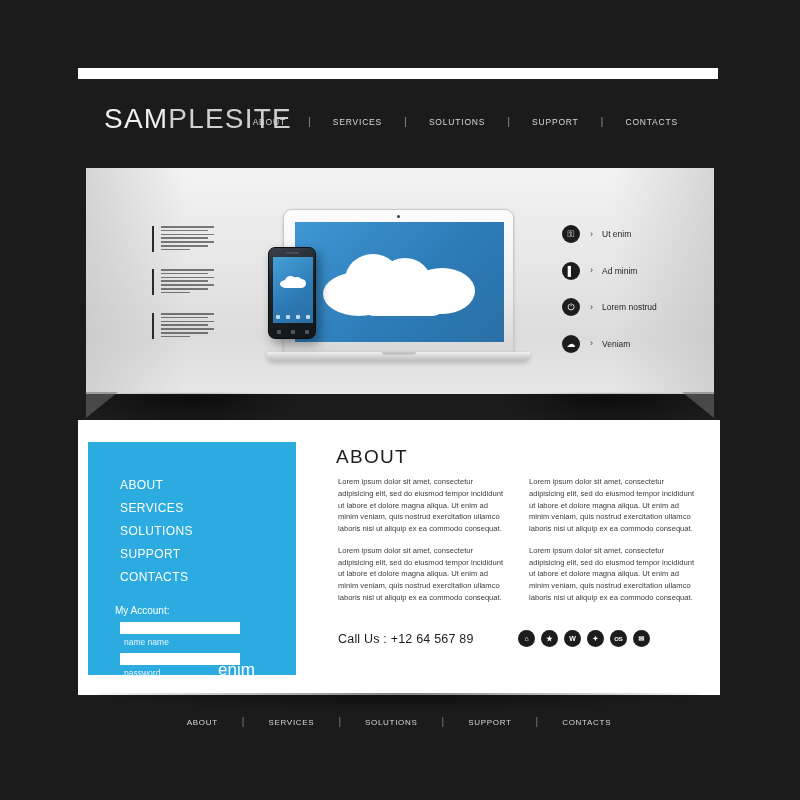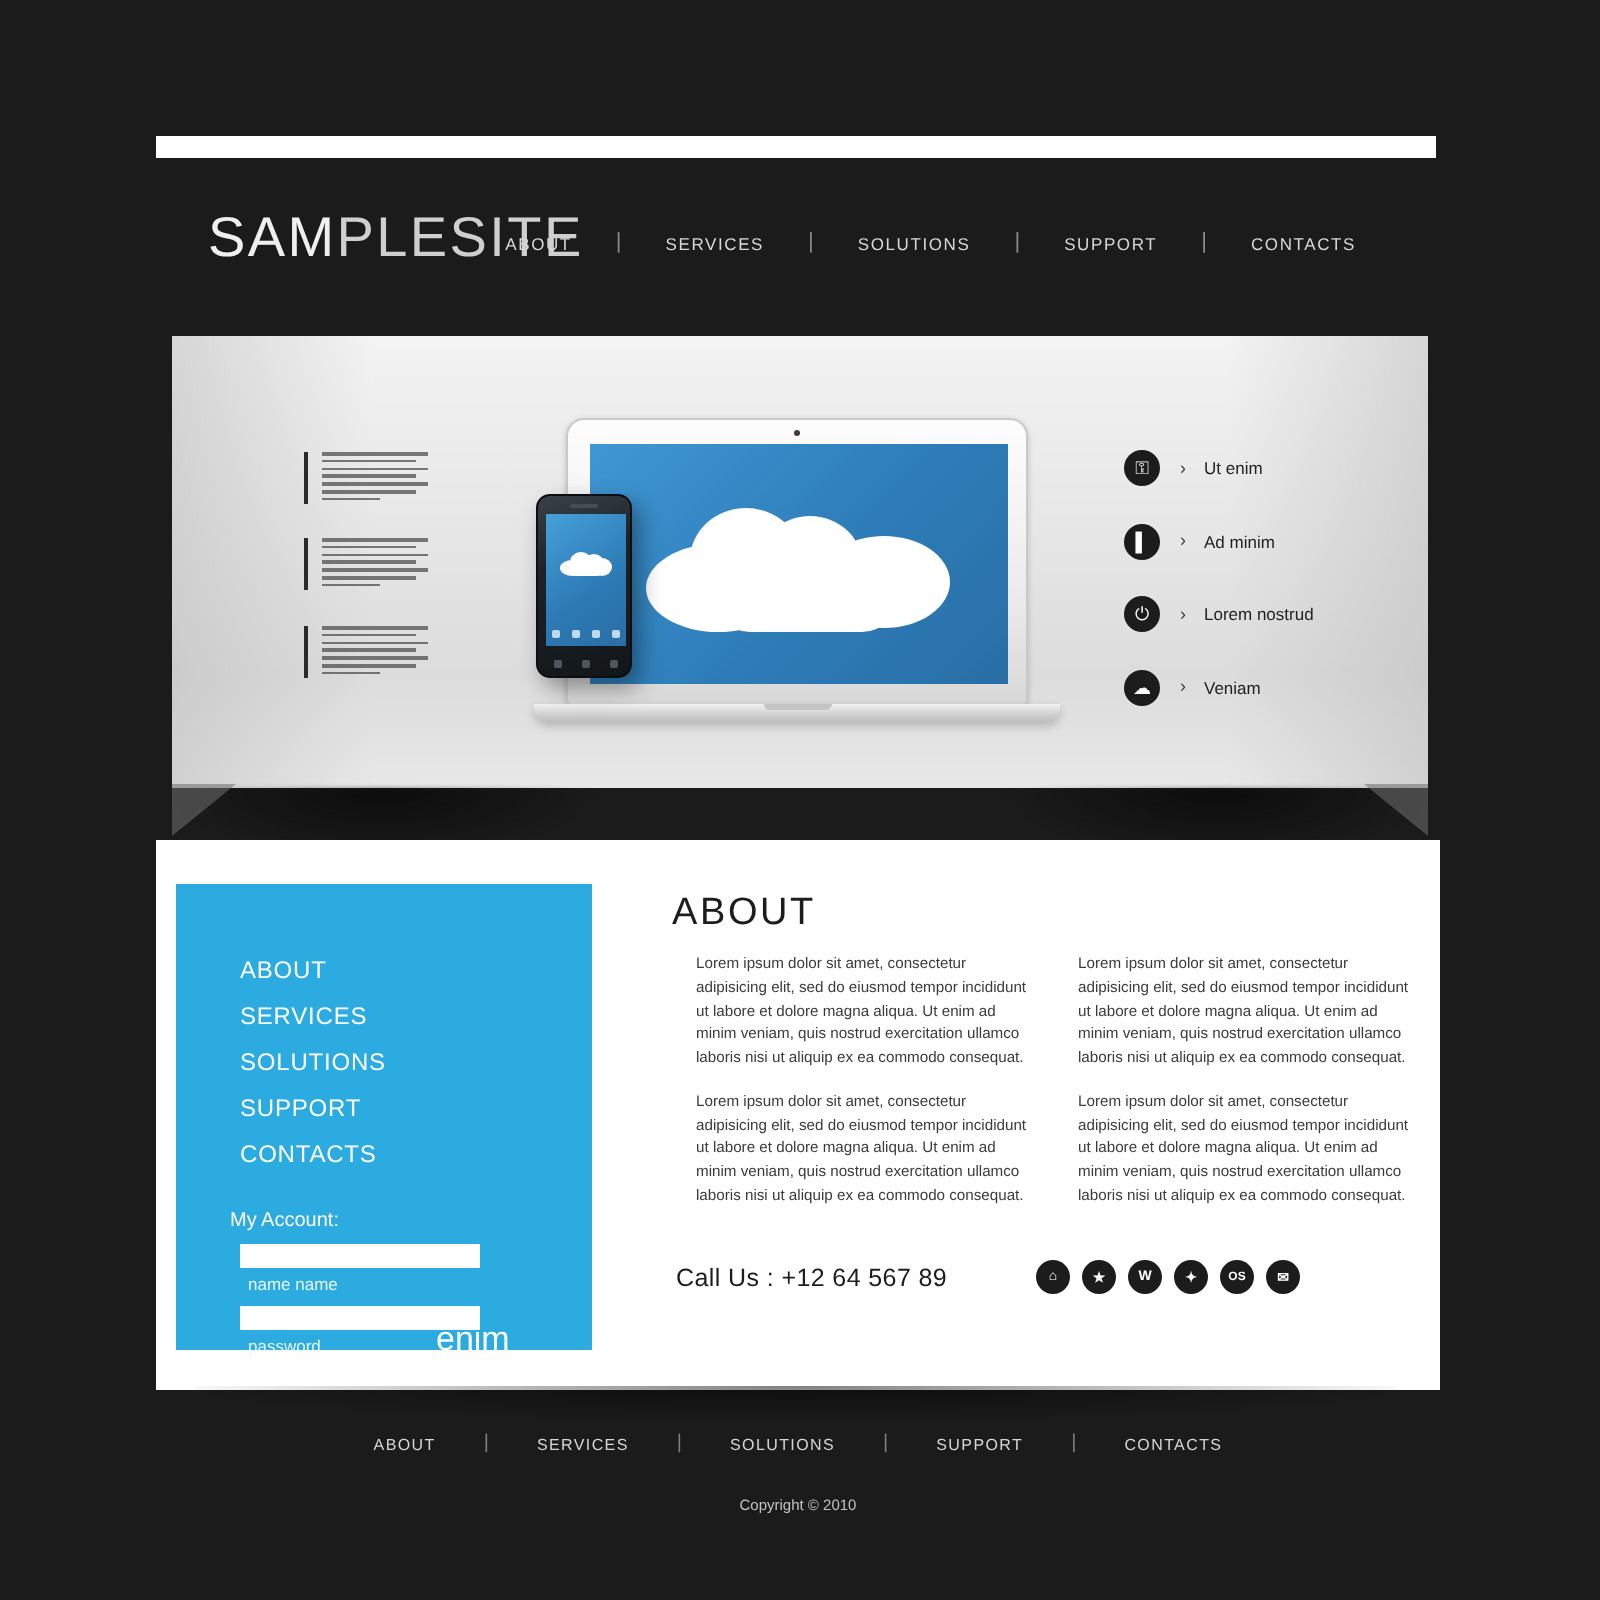--- a/index.html
+++ b/index.html
@@ -383,21 +383,20 @@
     letter-spacing: 1.3px;
     color: #1d1d1d;
   }
   #about-cols {
     position: absolute;
     left: 260px;
     top: 56px;
     width: 360px;
     display: flex;
     gap: 22px;
-    margin-left: 10px;
   }
   .about-col { width: 169px; }
   .about-col p {
     font-size: 7.6px;
     line-height: 1.55;
     color: #3b3b3b;
     margin-bottom: 10px;
   }
 
   #call-us {
@@ -653,14 +652,13 @@
       <a class="f-link" href="#">ABOUT</a>
       <span class="f-sep">|</span>
       <a class="f-link" href="#">SERVICES</a>
       <span class="f-sep">|</span>
       <a class="f-link" href="#">SOLUTIONS</a>
       <span class="f-sep">|</span>
       <a class="f-link" href="#">SUPPORT</a>
       <span class="f-sep">|</span>
       <a class="f-link" href="#">CONTACTS</a>
     </nav>
-  <div id="copyright">Copyright © 2010</div>
 </div>
 
 </body></html>

